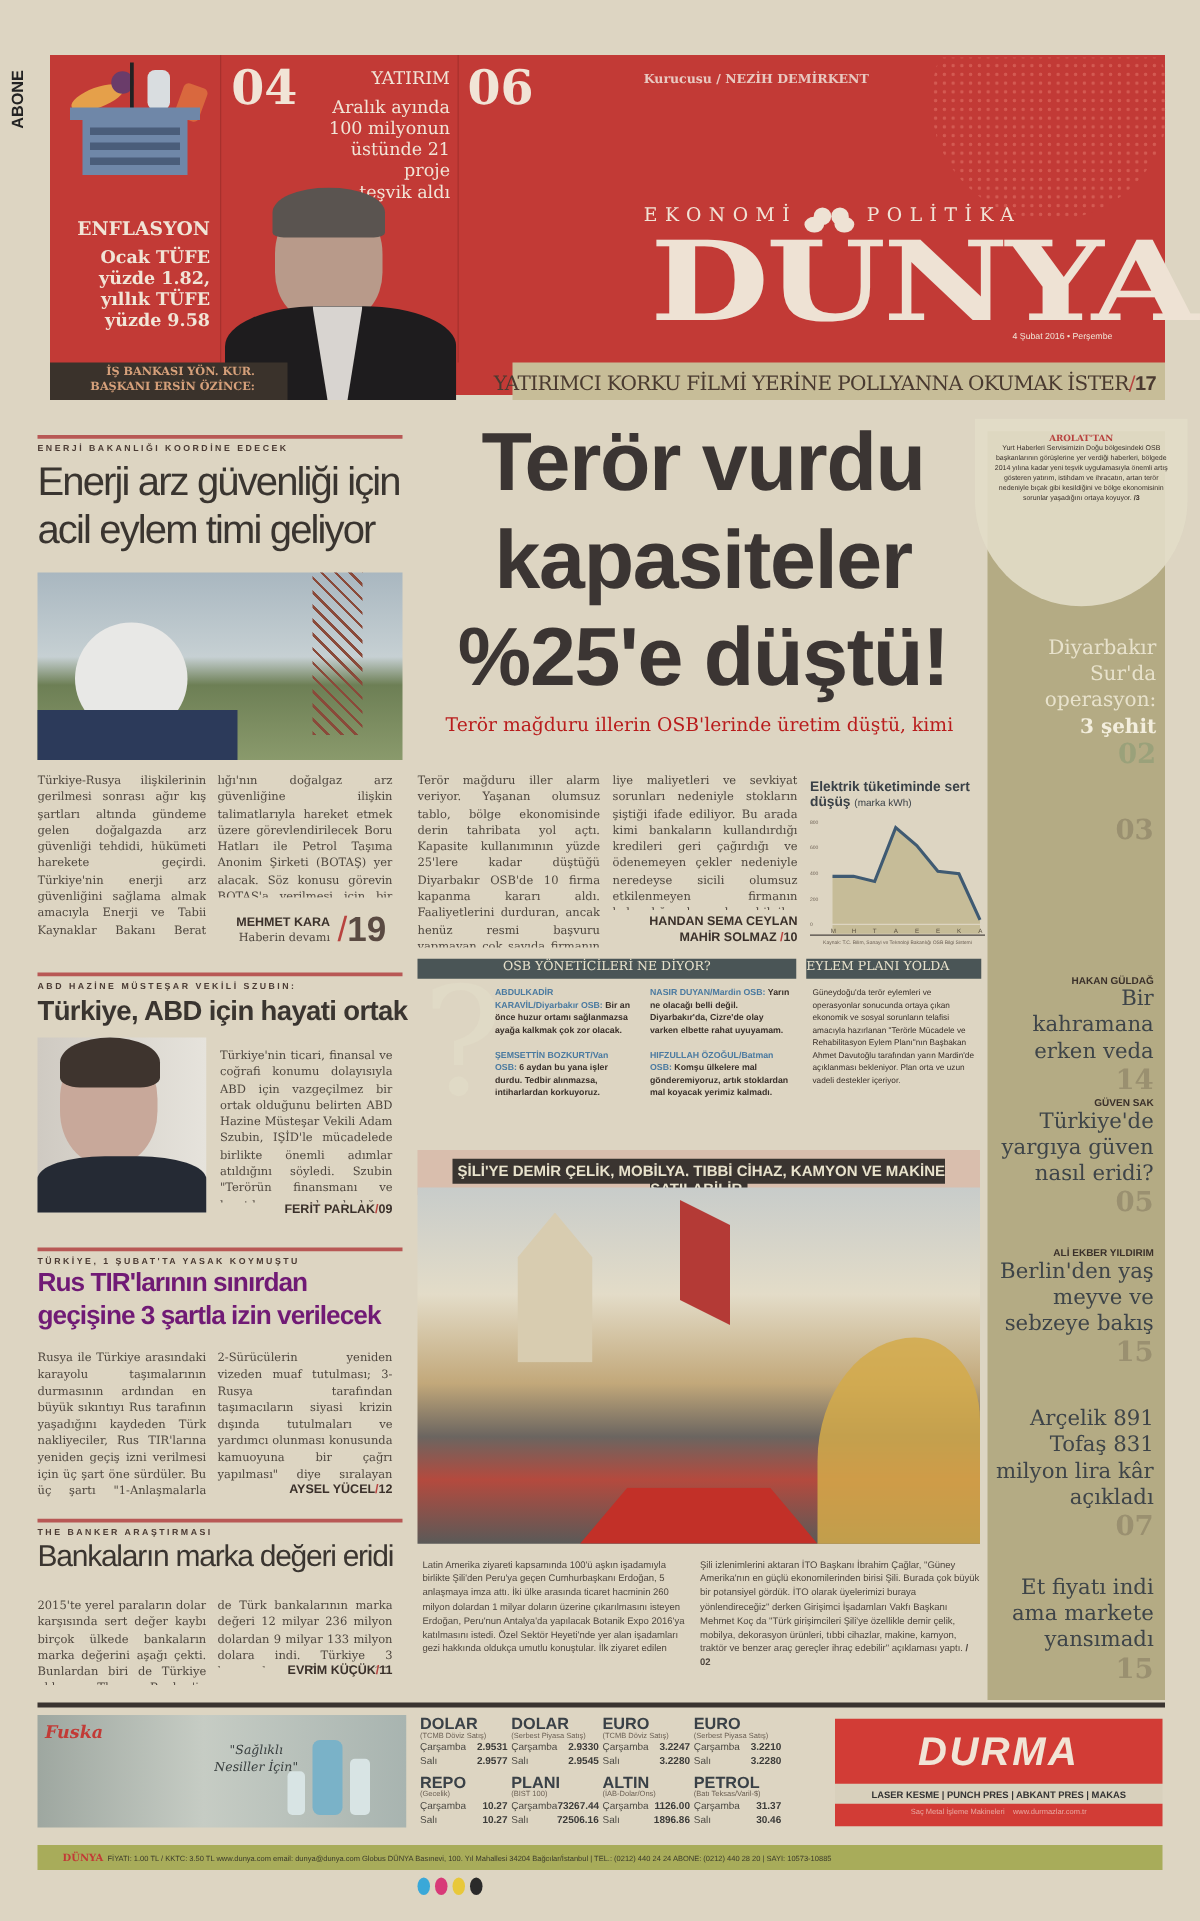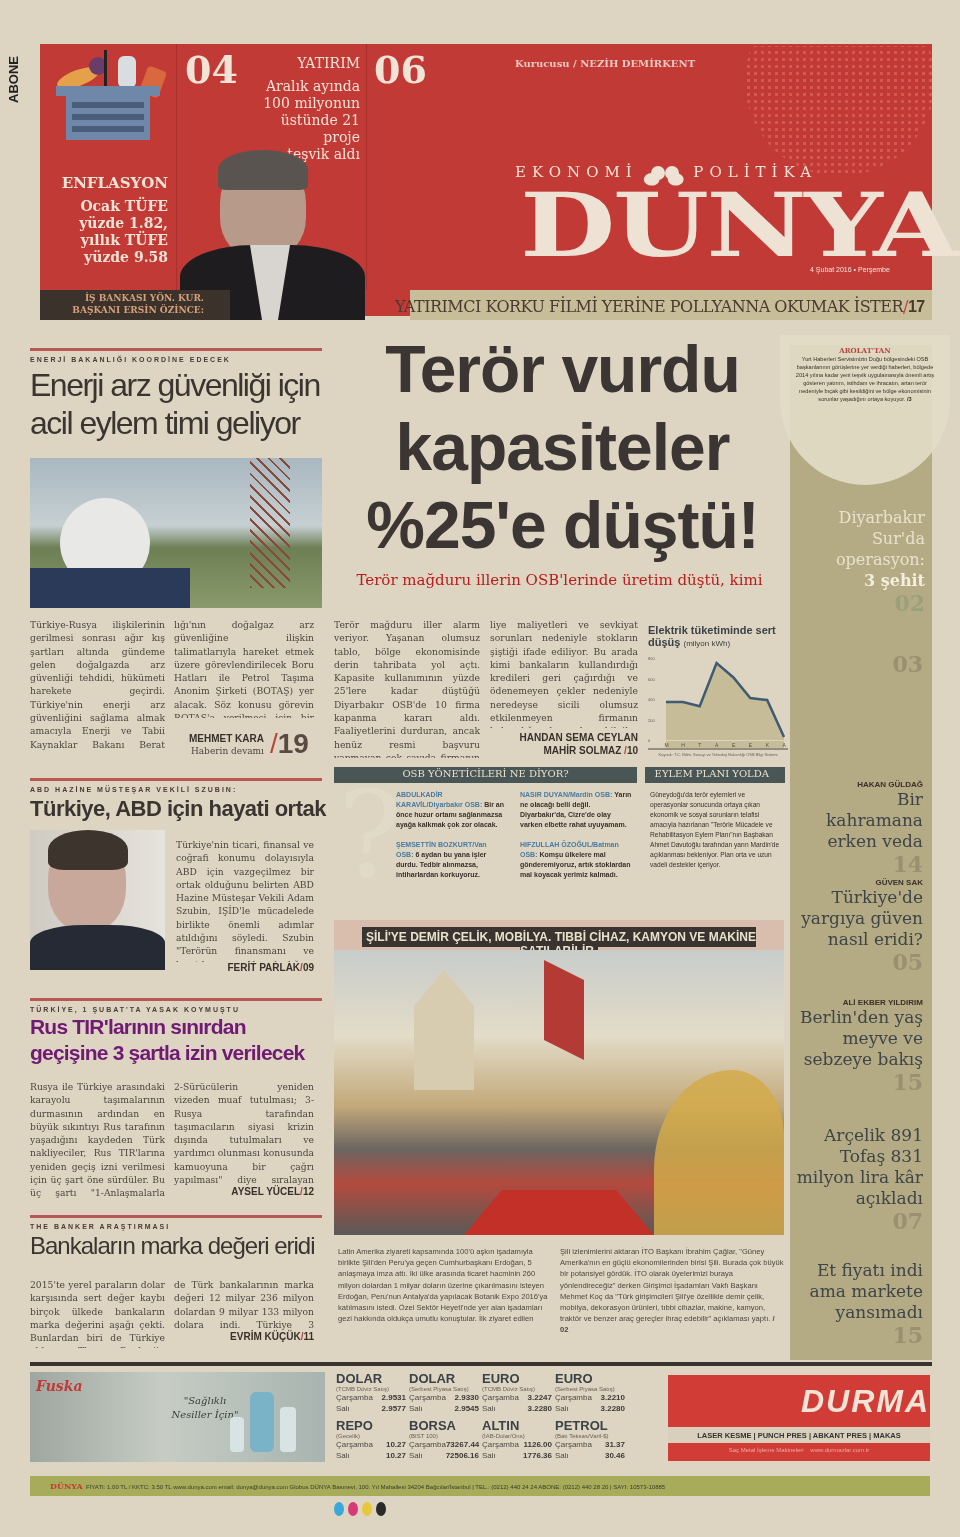--- a/index.html
+++ b/index.html
@@ -130,21 +130,21 @@
 </div>
 <div class="abs serif" style="left:332px;top:570px;width:455px;text-align:center;font-size:15px;line-height:20px;color:#b91c1c">
   <div>Terör mağduru illerin OSB'lerinde üretim düştü, kimi</div>
 </div>
 <div class="abs body-txt" style="left:334px;top:618px;width:146px;height:140px;overflow:hidden">Terör mağduru iller alarm veriyor. Yaşanan olumsuz tablo, bölge ekonomisinde derin tahribata yol açtı. Kapasite kullanımının yüzde 25'lere kadar düştüğü Diyarbakır OSB'de 10 firma kapanma kararı aldı. Faaliyetlerini durduran, ancak henüz resmi başvuru yapmayan çok sayıda firmanın da bulunduğu belirtiliyor. Yaşanan sıkıntılara rağmen faaliyetini sürdüren firmalarda ise, artan nak-</div>
 <div class="abs body-txt" style="left:490px;top:618px;width:148px;height:110px;overflow:hidden">liye maliyetleri ve sevkiyat sorunları nedeniyle stokların şiştiği ifade ediliyor. Bu arada kimi bankaların kullandırdığı kredileri geri çağırdığı ve ödenemeyen çekler nedeniyle neredeyse sicili olumsuz etkilenmeyen firmanın kalmadığı da gelen bilgiler arasında. Bölgede gözler, hükümetin açıklayacağı eylem planına çevrildi.</div>
 <div class="abs byline" style="left:490px;top:732px;width:148px">HANDAN SEMA CEYLAN</div>
 <div class="abs byline" style="left:490px;top:745px;width:148px"><span>MAHİR SOLMAZ</span> <span style="color:#b8433f">/</span><span>10</span></div>
 
 <div class="abs" style="left:648px;top:624px;width:140px">
-  <div class="sans" style="font-weight:bold;font-size:11px;line-height:12px;color:#3a4147"><span>Elektrik tüketiminde sert düşüş</span> <span style="font-weight:normal;font-size:8px">(milyon kWh)</span></div>
+  <div class="sans" style="font-weight:bold;font-size:11px;line-height:12px;color:#3a4147"><span>Elektrik tüketiminde sert düşüş</span> <span style="font-weight:normal;font-size:8px">(marka kWh)</span></div>
   <svg id="chart-svg" width="140" height="100" style="display:block;margin-top:2px">
       <text x="0" y="90" font-size="4" fill="#6a5e52" font-family="Liberation Sans">0</text>
       <text x="0" y="69.5" font-size="4" fill="#6a5e52" font-family="Liberation Sans">200</text>
       <text x="0" y="49" font-size="4" fill="#6a5e52" font-family="Liberation Sans">400</text>
       <text x="0" y="28.5" font-size="4" fill="#6a5e52" font-family="Liberation Sans">600</text>
       <text x="0" y="8" font-size="4" fill="#6a5e52" font-family="Liberation Sans">800</text>
       <polygon points="18,88 18,50.074999999999996 34.85714285714286,50.074999999999996 51.714285714285715,54.175000000000004 68.57142857142857,11.125 85.42857142857143,25.475 102.28571428571429,45.975 119.14285714285714,48.025 136,84.925 136,88" fill="#c6bc98"></polygon>
       <polyline points="18,50.074999999999996 34.85714285714286,50.074999999999996 51.714285714285715,54.175000000000004 68.57142857142857,11.125 85.42857142857143,25.475 102.28571428571429,45.975 119.14285714285714,48.025 136,84.925" fill="none" stroke="#3f5a72" stroke-width="2.5"></polyline>
       <rect x="18" y="89" width="118" height="7" fill="#c6bc98"></rect>
       <text x="16.5" y="95" font-size="5" fill="#5a5040" font-family="Liberation Sans">M</text>
@@ -200,21 +200,21 @@
 
 <div class="abs" style="left:334px;top:767px;width:303px;height:16px;background:#4a5556"></div>
 <div class="abs serif" style="left:334px;top:768px;width:303px;text-align:center;font-size:10px;color:#e8e2cc">OSB YÖNETİCİLERİ NE DİYOR?</div>
 <div class="abs serif" style="left:338px;top:770px;font-size:120px;line-height:130px;color:#e2ddc8;opacity:.7">?</div>
 <div class="abs sans" style="left:396px;top:790px;width:110px;font-size:7px;line-height:10px;color:#3a302a"><b style="color:#4a7aa0">ABDULKADİR KARAVİL/Diyarbakır OSB:</b> <b>Bir an önce huzur ortamı sağlanmazsa ayağa kalkmak çok zor olacak.</b></div>
 <div class="abs sans" style="left:520px;top:790px;width:115px;font-size:7px;line-height:10px;color:#3a302a"><b style="color:#4a7aa0">NASIR DUYAN/Mardin OSB:</b> <b>Yarın ne olacağı belli değil. Diyarbakır'da, Cizre'de olay varken elbette rahat uyuyamam.</b></div>
 <div class="abs sans" style="left:396px;top:840px;width:110px;font-size:7px;line-height:10px;color:#3a302a"><b style="color:#4a7aa0">ŞEMSETTİN BOZKURT/Van OSB:</b> <b>6 aydan bu yana işler durdu. Tedbir alınmazsa, intiharlardan korkuyoruz.</b></div>
 <div class="abs sans" style="left:520px;top:840px;width:115px;font-size:7px;line-height:10px;color:#3a302a"><b style="color:#4a7aa0">HIFZULLAH ÖZOĞUL/Batman OSB:</b> <b>Komşu ülkelere mal gönderemiyoruz, artık stoklardan mal koyacak yerimiz kalmadı.</b></div>
 
 <div class="abs" style="left:645px;top:767px;width:140px;height:16px;background:#4a5556"></div>
-<div class="abs serif" style="left:645px;top:768px;width:124px;text-align:right;font-size:10px;color:#e8e2cc">EYLEM PLANI YOLDA</div>
+<div class="abs serif" style="left:645px;top:768px;width:124px;text-align:left;font-size:10px;color:#e8e2cc">EYLEM PLANI YOLDA</div>
 <div class="abs sans" style="left:650px;top:790px;width:132px;font-size:6.6px;line-height:10px;color:#3a302a">Güneydoğu'da terör eylemleri ve operasyonlar sonucunda ortaya çıkan ekonomik ve sosyal sorunların telafisi amacıyla hazırlanan "Terörle Mücadele ve Rehabilitasyon Eylem Planı"nın Başbakan Ahmet Davutoğlu tarafından yarın Mardin'de açıklanması bekleniyor. Plan orta ve uzun vadeli destekler içeriyor.</div>
 
 <div class="abs rule-red" style="left:30px;top:778px;width:292px"></div>
 <div class="abs kicker" style="left:30px;top:786px">ABD HAZİNE MÜSTEŞAR VEKİLİ SZUBIN:</div>
 <div class="abs sans" style="left:30px;top:796px;font-weight:bold;font-size:22px;color:#3a3530;letter-spacing:-.5px">Türkiye, ABD için hayati ortak</div>
 <div class="abs" style="left:30px;top:830px;width:135px;height:140px;background:linear-gradient(90deg,#cfcac2,#e6e3dc)">
   <div style="position:absolute;left:18px;top:6px;width:78px;height:96px;border-radius:45%;background:#c8a89a"></div>
   <div style="position:absolute;left:18px;top:0;width:80px;height:40px;border-radius:50% 50% 20% 20%;background:#3e342e"></div>
   <div style="position:absolute;left:0;top:95px;width:135px;height:45px;border-radius:40% 40% 0 0;background:#252a34"></div>
 </div>
@@ -314,60 +314,60 @@
       <div class="fx-r">
         <span>Çarşamba</span>
         <b>10.27</b>
       </div>
       <div class="fx-r">
         <span>Salı</span>
         <b>10.27</b>
       </div>
     </div>
     <div class="fx-box" style="left: 73px; top: 47px;">
-      <div class="fx-h">BORSA</div>
+      <div class="fx-h">PLANI</div>
       <div class="fx-s">(BIST 100)</div>
       <div class="fx-r">
         <span>Çarşamba</span>
         <b>73267.44</b>
       </div>
       <div class="fx-r">
         <span>Salı</span>
         <b>72506.16</b>
       </div>
     </div>
     <div class="fx-box" style="left: 146px; top: 47px;">
       <div class="fx-h">ALTIN</div>
       <div class="fx-s">(İAB-Dolar/Ons)</div>
       <div class="fx-r">
         <span>Çarşamba</span>
         <b>1126.00</b>
       </div>
       <div class="fx-r">
         <span>Salı</span>
-        <b>1776.36</b>
+        <b>1896.86</b>
       </div>
     </div>
     <div class="fx-box" style="left: 219px; top: 47px;">
       <div class="fx-h">PETROL</div>
       <div class="fx-s">(Batı Teksas/Varil-$)</div>
       <div class="fx-r">
         <span>Çarşamba</span>
         <b>31.37</b>
       </div>
       <div class="fx-r">
         <span>Salı</span>
         <b>30.46</b>
       </div>
     </div>
   </div>
 
 <div class="abs" style="left:668px;top:1375px;width:262px;height:86px;background:#d8d0bc">
   <div style="position:absolute;left:0;top:0;width:262px;height:52px;background:#d23c36"></div>
-  <div style="position:absolute;left:0;top:8px;width:262px;text-align:right;font-family:'Liberation Sans',sans-serif;font-style:italic;font-weight:bold;font-size:32px;color:#f1e4d6;letter-spacing:2px">DURMA</div>
+  <div style="position:absolute;left:0;top:8px;width:262px;text-align:center;font-family:'Liberation Sans',sans-serif;font-style:italic;font-weight:bold;font-size:32px;color:#f1e4d6;letter-spacing:2px">DURMA</div>
   <div style="position:absolute;left:0;top:56px;width:262px;text-align:center;font-family:'Liberation Sans',sans-serif;font-weight:bold;font-size:7.5px;color:#333">LASER KESME  |  PUNCH PRES  |  ABKANT PRES  |  MAKAS</div>
   <div style="position:absolute;left:0;top:68px;width:262px;height:18px;background:#d23c36"></div>
   <div style="position:absolute;left:0;top:72px;width:262px;text-align:center;font-family:'Liberation Sans',sans-serif;font-size:6px;color:#e8a8a0"><span>Saç Metal İşleme Makineleri</span>&nbsp;&nbsp;&nbsp;&nbsp;<span>www.durmazlar.com.tr</span></div>
 </div>
 
 <div class="abs" style="left:30px;top:1476px;width:900px;height:20px;background:#a8ac5a"></div>
 <div class="abs sans" style="left:50px;top:1481px;font-size:6px;color:#3a3a2a;white-space:nowrap"><b style="color:#c23a36;font-family:'DejaVu Serif',serif;font-size:8px">DÜNYA</b>&nbsp;&nbsp;<span>FİYATI: 1.00 TL / KKTC: 3.50 TL   www.dunya.com   email: dunya@dunya.com   Globus DÜNYA Basınevi, 100. Yıl Mahallesi 34204 Bağcılar/İstanbul  |  TEL.: (0212) 440 24 24   ABONE: (0212) 440 28 20  |  SAYI: 10573-10885</span></div>
 <div class="abs" style="left:334px;top:1502px;display:flex;gap:4px">
   <span style="width:10px;height:14px;border-radius:50%;background:#3aa8d8"></span>
   <span style="width:10px;height:14px;border-radius:50%;background:#d83a78"></span>

